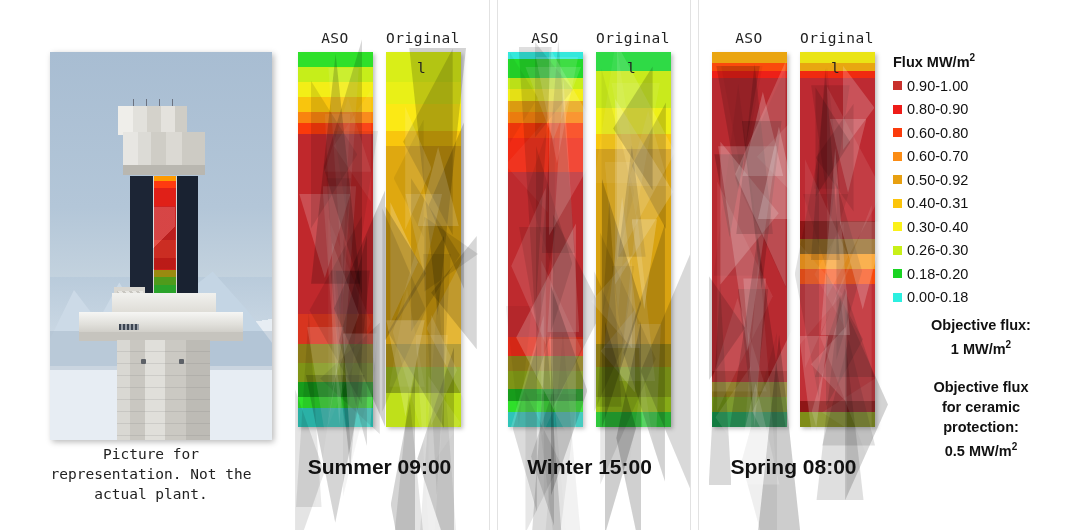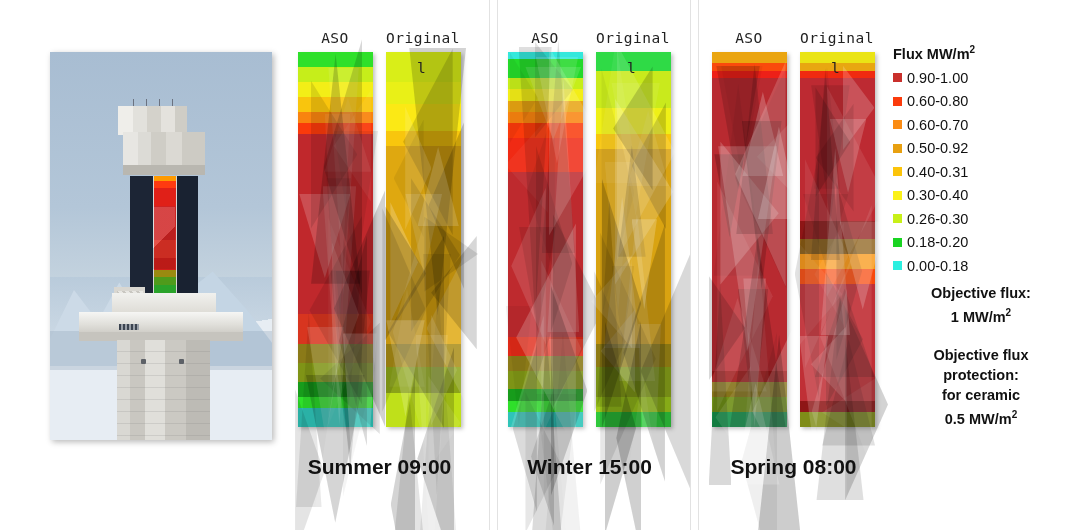--- a/index.html
+++ b/index.html
@@ -80,21 +80,21 @@
   .fluxmap .grad{position:absolute;inset:0;}
   .fluxmap .facets{position:absolute;inset:0;}
   .facet{position:absolute;}
   .season-label{
     position:absolute;top:425px;width:100%;text-align:center;
     font-size:21px;font-weight:bold;color:#111;
   }
   .divider{position:absolute;top:0;width:1px;height:530px;background:#e2e2e2;}
 
   
-  .legend{position:absolute;left:893px;top:44px;width:172px;}
+  .legend{position:absolute;left:893px;top:52px;width:172px;}
   .legend-title{font-size:14.5px;font-weight:bold;color:#111;margin-bottom:4px;}
   .legend-row{display:flex;align-items:center;height:23.5px;}
   .swatch{width:9px;height:9px;margin-right:5px;flex:0 0 auto;}
   .legend-label{font-size:14.5px;color:#111;}
   .obj-block{margin-top:6px;font-size:14.5px;font-weight:bold;color:#111;
     line-height:20px;text-align:center;padding-left:4px;}
   .obj-block.second{margin-top:18px;}
   sup{font-size:10px;vertical-align:super;}
 </style>
 </head>
@@ -125,20 +125,25 @@
       <div class="plat-b"></div>
       <div class="plat-b2"></div>
       <div class="vent"></div>
       <div class="shaft"></div>
       <div class="shaft-lines"></div>
       <div class="dot1"></div>
       <div class="dot2"></div>
     </div>
   </div>
 
+  <div class="photo-caption">
+    <div>Picture for</div>
+    <div>representation. Not the</div>
+    <div>actual plant.</div>
+  </div>
 
   <div id="panels-root">
       <div class="panel" style="left: 298px; width: 163px;">
         <div class="panel-headers">
           <div class="col-head" style="left: -6px;">ASO</div>
           <div class="col-head" style="left: 82px;">Original</div>
         </div>
         <div class="maps" style="width: 163px;">
           <div class="fluxmap" style="left: 0px;">
             <div class="grad" style="background: linear-gradient(rgb(46, 224, 42) 0%, rgb(46, 224, 42) 4%, rgb(198, 238, 26) 4%, rgb(198, 238, 26) 8%, rgb(243, 238, 23) 8%, rgb(243, 238, 23) 12%, rgb(249, 197, 13) 12%, rgb(249, 197, 13) 16%, rgb(249, 132, 15) 16%, rgb(249, 132, 15) 19%, rgb(250, 58, 11) 19%, rgb(250, 58, 11) 22%, rgb(192, 40, 44) 22%, rgb(192, 40, 44) 70%, rgb(216, 53, 31) 70%, rgb(216, 53, 31) 78%, rgb(139, 122, 24) 78%, rgb(139, 122, 24) 83%, rgb(127, 148, 22) 83%, rgb(127, 148, 22) 88%, rgb(23, 156, 27) 88%, rgb(23, 156, 27) 92%, rgb(46, 224, 42) 92%, rgb(46, 224, 42) 95%, rgb(47, 196, 184) 95%, rgb(47, 196, 184) 100%);"></div>
@@ -352,20 +357,24 @@
   <div class="legend">
     <div class="legend-title">
       <span>Flux MW/m<sup>2</sup></span>
     </div>
     <div id="legend-rows">
         <div class="legend-row">
           <span class="swatch" style="background: rgb(201, 48, 44);"></span>
           <span class="legend-label">0.90-1.00</span>
         </div>
         <div class="legend-row">
+          <span class="swatch" style="background: rgb(238, 28, 24);"></span>
+          <span class="legend-label">0.80-0.90</span>
+        </div>
+        <div class="legend-row">
           <span class="swatch" style="background: rgb(251, 59, 12);"></span>
           <span class="legend-label">0.60-0.80</span>
         </div>
         <div class="legend-row">
           <span class="swatch" style="background: rgb(251, 140, 20);"></span>
           <span class="legend-label">0.60-0.70</span>
         </div>
         <div class="legend-row">
           <span class="swatch" style="background: rgb(232, 160, 16);"></span>
           <span class="legend-label">0.50-0.92</span>
@@ -392,22 +401,22 @@
         </div>
       </div>
 
     <div class="obj-block">
       <div>Objective flux:</div>
       <div>1 MW/m<sup>2</sup></div>
     </div>
 
     <div class="obj-block second">
       <div>Objective flux</div>
+      <div>for ceramic</div>
       <div>protection:</div>
-      <div>for ceramic</div>
       <div>0.5 MW/m<sup>2</sup></div>
     </div>
   </div>
 
 <div style="position: absolute; top: 60px; left: 417px; font-family: &quot;DejaVu Sans Mono&quot;, monospace; font-size: 14.5px; color: rgb(34, 34, 34);">l</div>
     <div style="position: absolute; top: 60px; left: 627px; font-family: &quot;DejaVu Sans Mono&quot;, monospace; font-size: 14.5px; color: rgb(34, 34, 34);">l</div>
     <div style="position: absolute; top: 60px; left: 831px; font-family: &quot;DejaVu Sans Mono&quot;, monospace; font-size: 14.5px; color: rgb(34, 34, 34);">l</div>
     <div class="divider" style="left: 489px;"></div>
     <div class="divider" style="left: 497px;"></div>
     <div class="divider" style="left: 690px;"></div>

